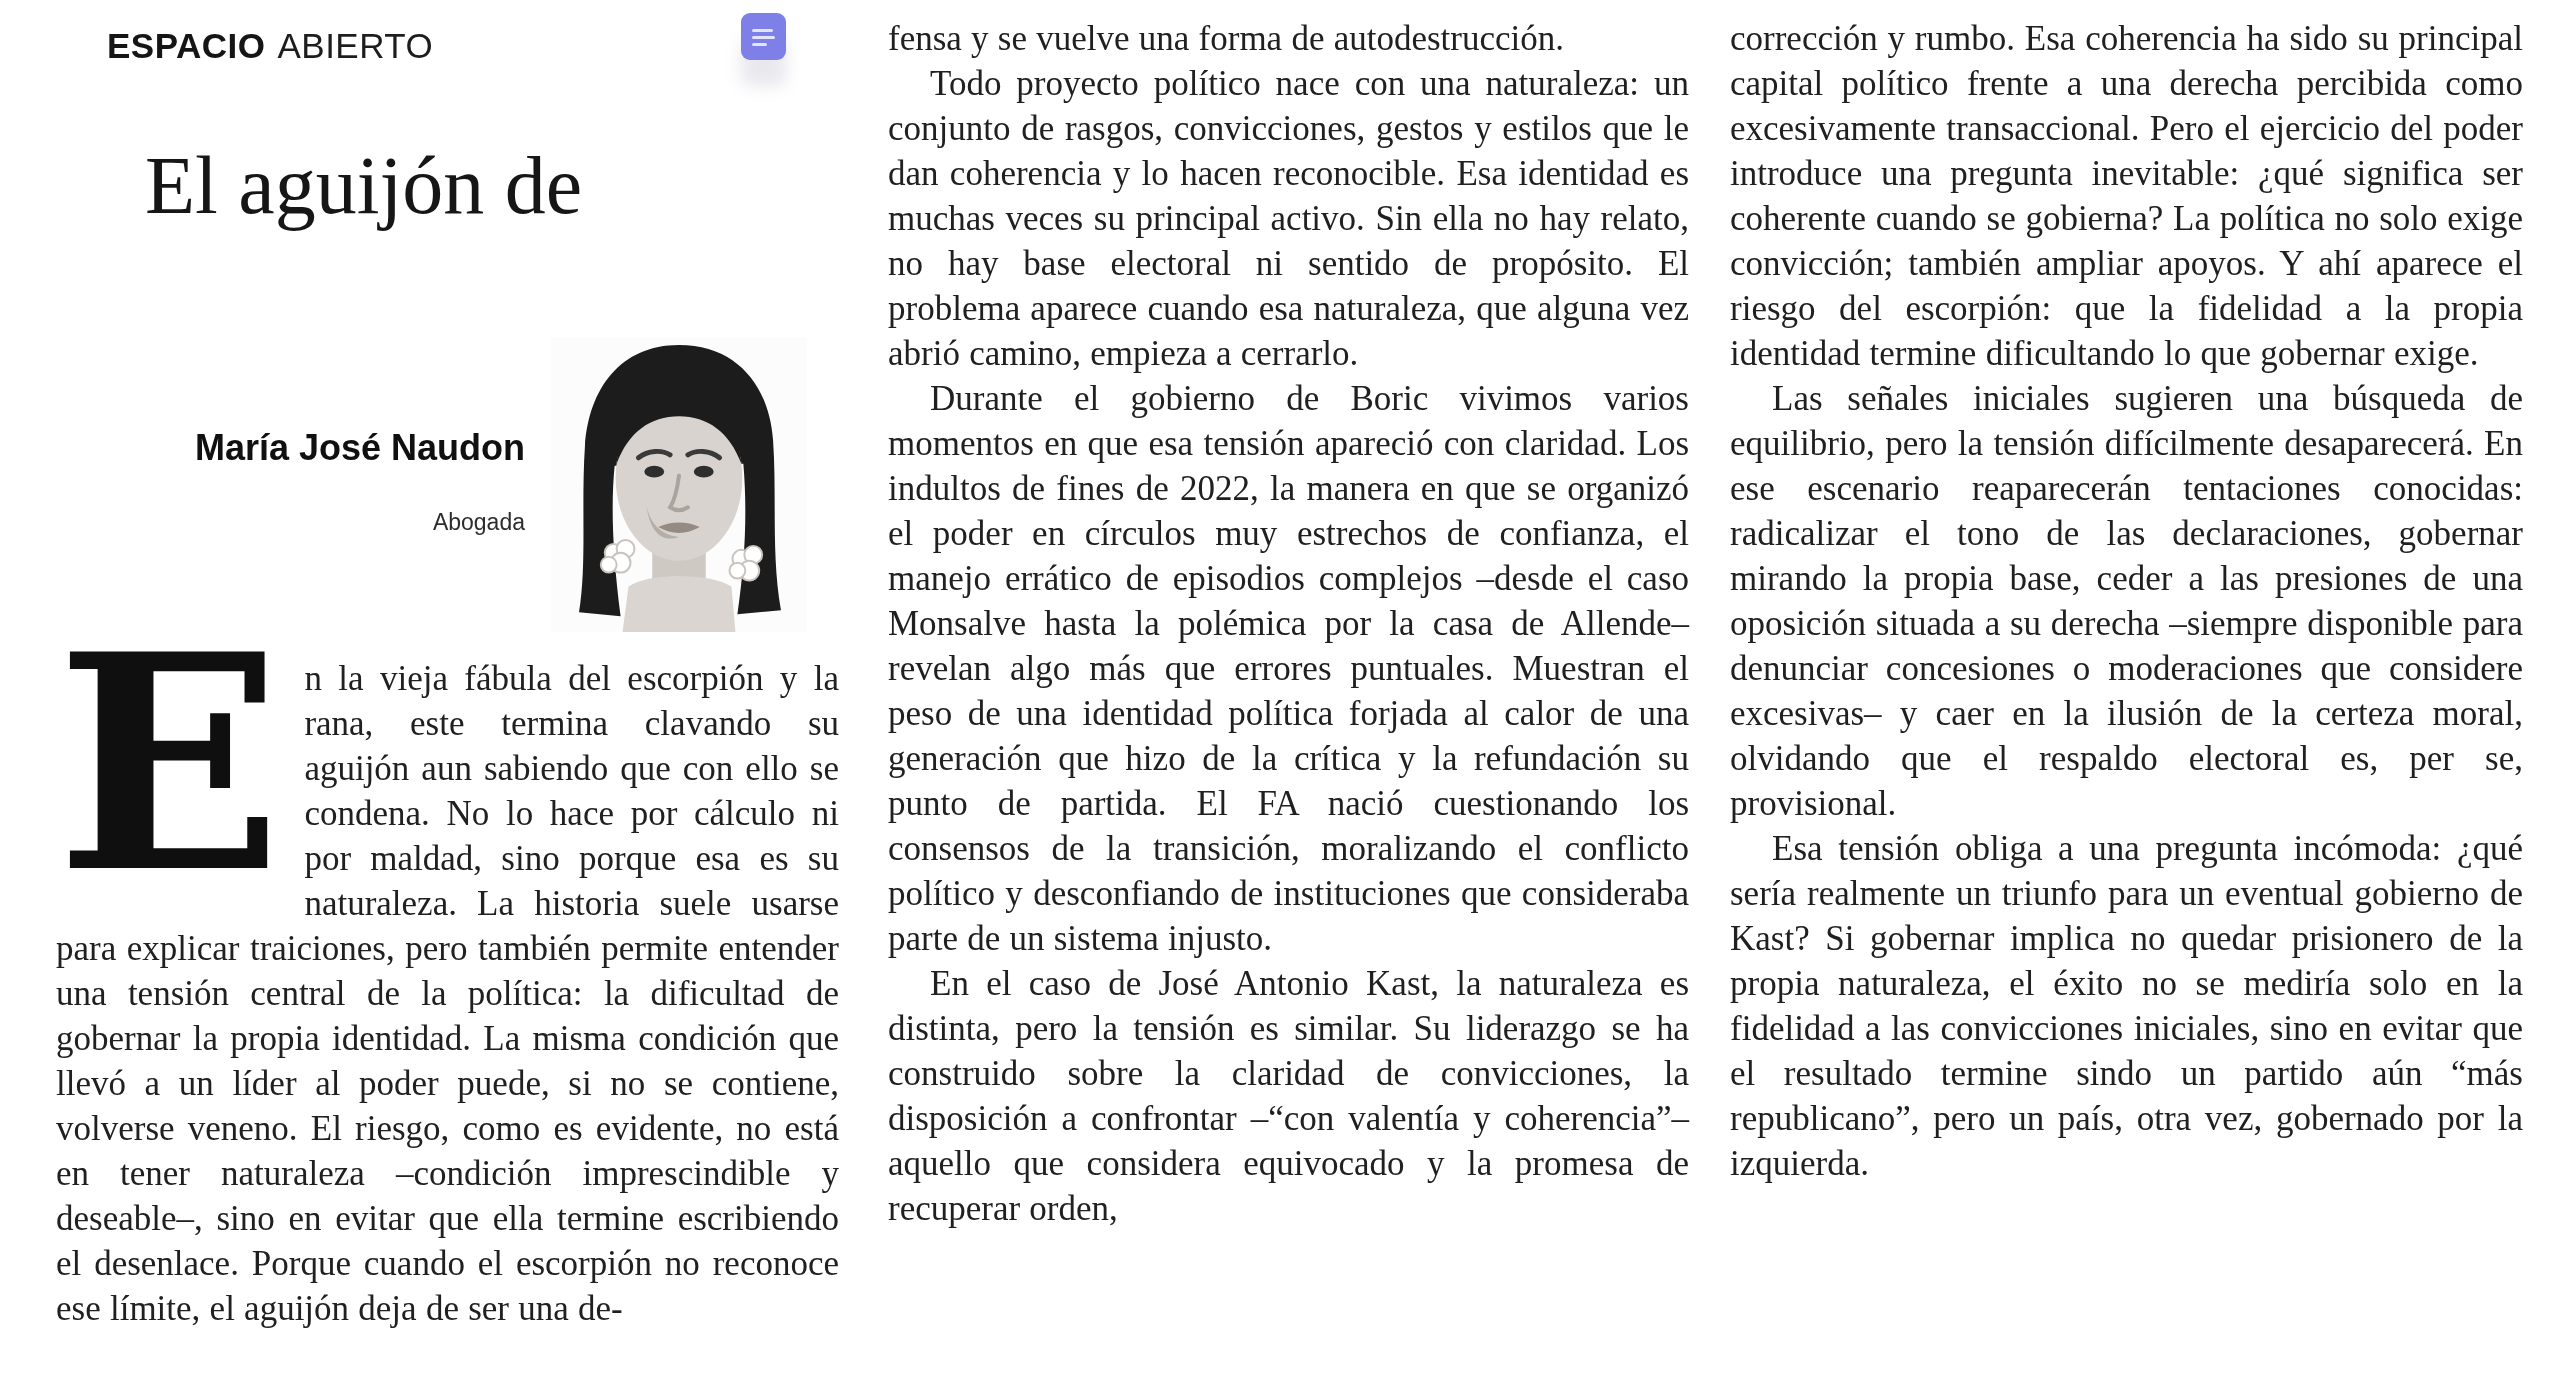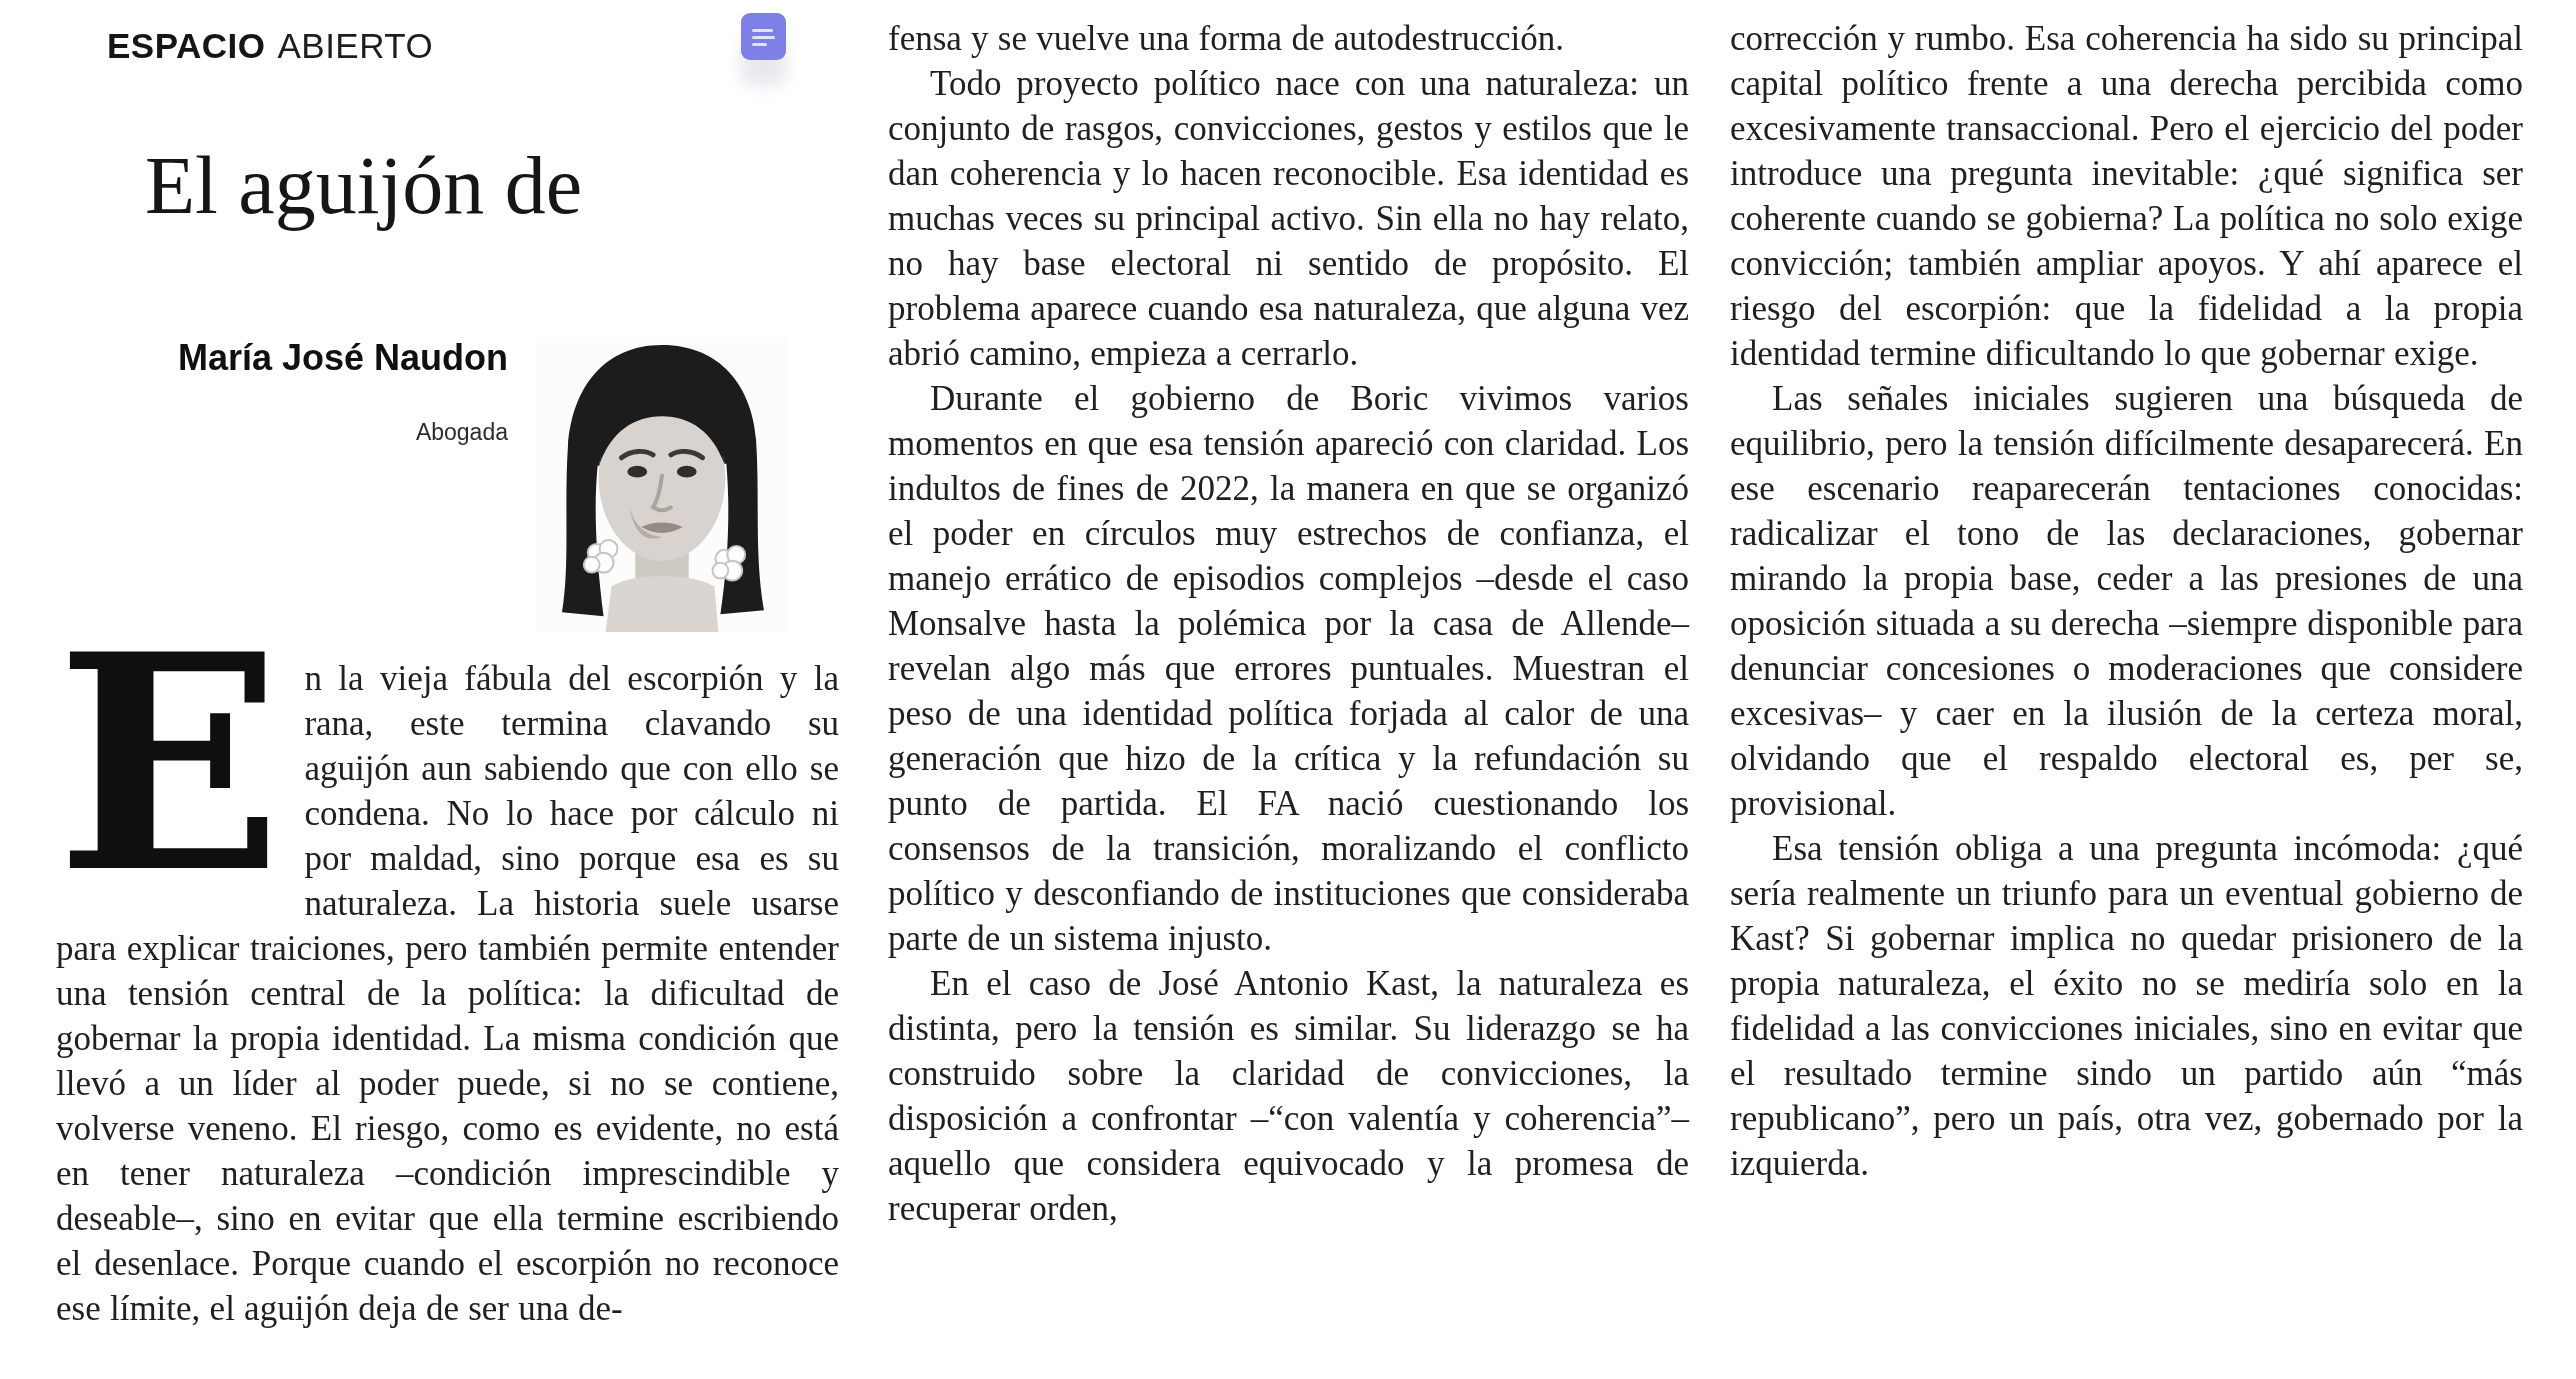--- a/index.html
+++ b/index.html
@@ -28,22 +28,22 @@
     box-shadow:0 26px 16px rgba(130,130,160,.18);
   }
   .widget-btn .wline{
     position:absolute;height:3px;background:rgba(255,255,255,.78);border-radius:2px;
   }
   .wline.l1{left:11px;right:13px;top:16px;}
   .wline.l2{left:11px;right:11px;top:23px;}
   .wline.l3{left:11px;right:19px;top:30px;}
   
   .author{
-    position:absolute;left:94px;top:337px;width:696px;
-    display:flex;
+    position:absolute;left:111px;top:337px;width:696px;
+    display:flex;align-items:center;
   }
   .author-text{
     flex:1;text-align:right;padding-right:26px;
     font-family:"Liberation Sans", sans-serif;
   }
   .author-name{font-weight:700;font-size:36px;line-height:42px;color:#101010;}
   .author-role{font-weight:400;font-size:23px;line-height:42px;color:#2d2d2d;margin-top:32px;}
   .photo{width:256px;height:295px;flex:0 0 auto;}
   
   .bodycol{

